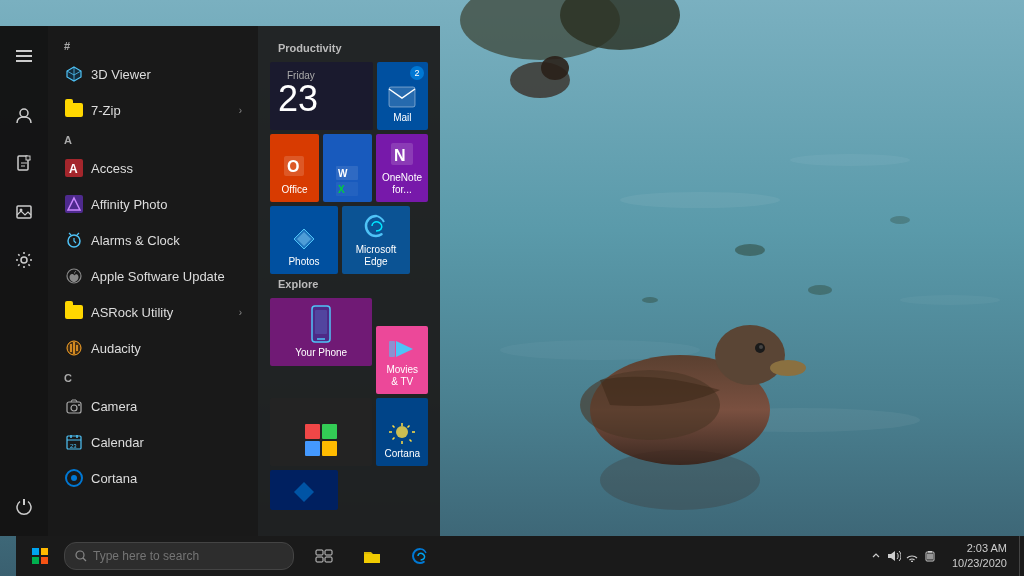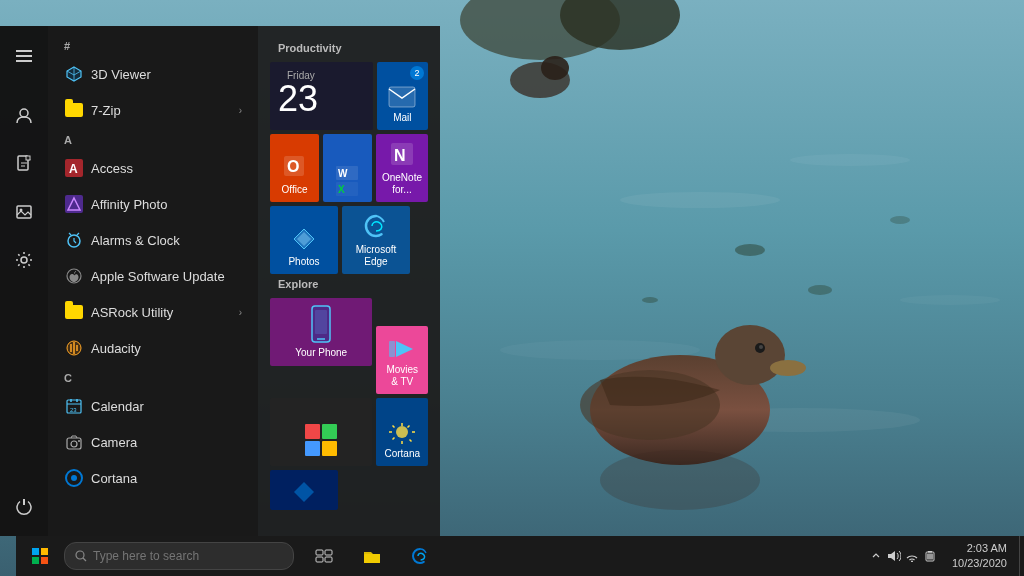--- a/index.html
+++ b/index.html
@@ -524,40 +524,40 @@
       </div>
       <span class="app-name">Audacity</span>
     </div>
 
     <div class="app-section-header">C</div>
 
 
     <div class="app-item">
       <div class="app-icon">
         <svg width="18" height="18" viewBox="0 0 18 18" fill="none">
+          <rect x="2" y="5" width="14" height="11" rx="2" stroke="#aaa" stroke-width="1.2"></rect>
+          <circle cx="9" cy="11" r="3" stroke="#aaa" stroke-width="1.2"></circle>
+          <path d="M6 5 L7 3 L11 3 L12 5" stroke="#aaa" stroke-width="1"></path>
+          <circle cx="14" cy="8" r="1" fill="#aaa"></circle>
+        </svg>
+      </div>
+      <span class="app-name">Camera</span>
+    </div>
+
+    <div class="app-item">
+      <div class="app-icon">
+        <svg width="18" height="18" viewBox="0 0 18 18" fill="none">
           <rect x="2" y="3" width="14" height="13" rx="1" stroke="#4fc3f7" stroke-width="1.2"></rect>
           <line x1="2" y1="7" x2="16" y2="7" stroke="#4fc3f7" stroke-width="1"></line>
           <line x1="6" y1="2" x2="6" y2="5" stroke="#4fc3f7" stroke-width="1.5"></line>
           <line x1="12" y1="2" x2="12" y2="5" stroke="#4fc3f7" stroke-width="1.5"></line>
           <text x="5" y="15" font-size="6" fill="#4fc3f7" font-family="Arial">23</text>
         </svg>
       </div>
       <span class="app-name">Calendar</span>
-    </div>
-
-    <div class="app-item">
-      <div class="app-icon">
-        <svg width="18" height="18" viewBox="0 0 18 18" fill="none">
-          <rect x="2" y="5" width="14" height="11" rx="2" stroke="#aaa" stroke-width="1.2"></rect>
-          <circle cx="9" cy="11" r="3" stroke="#aaa" stroke-width="1.2"></circle>
-          <path d="M6 5 L7 3 L11 3 L12 5" stroke="#aaa" stroke-width="1"></path>
-          <circle cx="14" cy="8" r="1" fill="#aaa"></circle>
-        </svg>
-      </div>
-      <span class="app-name">Camera</span>
     </div>
 
     <div class="app-item">
       <div class="app-icon">
         <div class="cortana-icon">
           <svg width="10" height="10" viewBox="0 0 10 10">
             <circle cx="5" cy="5" r="3" fill="#0078d4"></circle>
           </svg>
         </div>
       </div>

